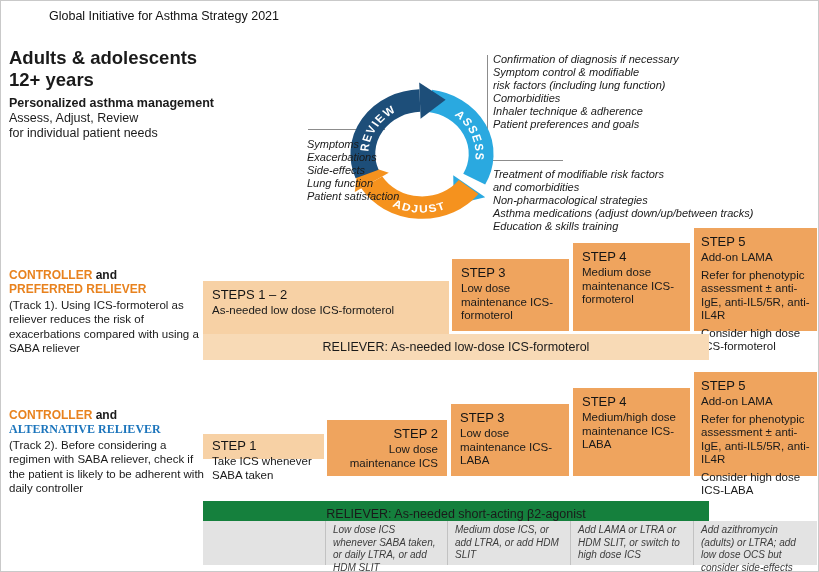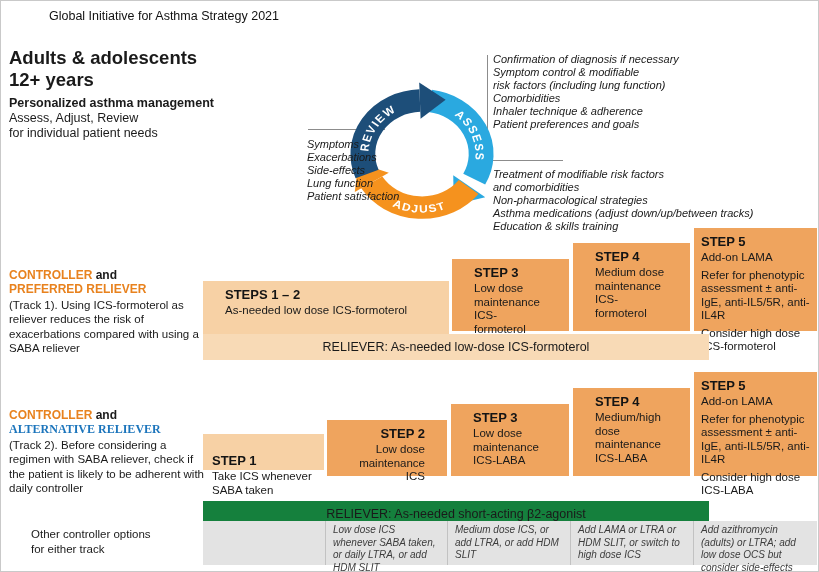--- a/index.html
+++ b/index.html
@@ -17,30 +17,30 @@
   .n-assess { left:492px; top:52px; }
   .n-adjust { left:492px; top:167px; }
   .conn { background:#8c8c8c; }
   .cycle-svg { left:337px; top:77px; }
   .track-label { left:8px; width:196px; font-size:12px; color:#1a1a1a; line-height:1.2; }
   .t1 { top:267px; } .t2 { top:407px; }
   .lbl-orange { color:#e8821e; font-weight:bold; }
   .lbl-blue { color:#1c75bc; font-weight:bold;font-family:Liberation Serif, serif; }
   .lbl-and { color:#1a1a1a; font-weight:bold; }
   .track-desc { font-size:11.5px; line-height:1.25; margin-top:1px; }
-  .stepbox { position:absolute; padding:5px 22px; color:#1a1a1a; }
+  .stepbox { position:absolute; padding:5px 9px; color:#1a1a1a; }
   .light { background:#f7d1a5; }
   .dark { background:#efa45e; }
-  .stepbox h3 { font-size:13px; font-weight:bold; margin:1px 0 2px 0; color:#141414; }
+  .stepbox h3 { font-size:13px; font-weight:normal; margin:1px 0 2px 0; color:#141414; }
   .stepbox .para { font-size:11.5px; line-height:1.18; margin:0 0 4px 0; }
   .s12 { left:202px; top:280px; width:246px; height:68px; }
   .s3a { left:451px; top:258px; width:117px; height:72px; }
   .s4a { left:572px; top:242px; width:117px; height:88px; }
   .s5a { left:693px; top:227px; width:123px; height:103px; padding:5px 7px; }
-  .s1b { left:202px; top:433px; width:121px; height:25px; padding:18px 9px; }
+  .s1b { left:202px; top:433px; width:121px; height:25px; padding:3px 9px; }
   .s2b { left:326px; top:419px; width:120px; height:56px;text-align:right; }
   .s3b { left:450px; top:403px; width:118px; height:72px; }
   .s4b { left:572px; top:387px; width:117px; height:88px; }
   .s5b { left:693px; top:371px; width:123px; height:104px; padding:5px 7px; }
   .reliever { position:absolute; left:202px; width:506px; height:26px;
               display:flex; align-items:center; justify-content:center;
               font-size:12.5px; color:#1a1a1a; }
   .r1 { top:333px; background:#f8dab6; }
   .r2 { top:500px; background:#15803d; }
   .other-label { left:30px; top:526px; font-size:11.5px; color:#1a1a1a; line-height:1.3; }
@@ -153,22 +153,20 @@
     <div class="para">Medium/high dose maintenance ICS-LABA</div>
   </div>
   <div class="stepbox dark s5b">
     <h3>STEP 5</h3>
     <div class="para">Add-on LAMA</div>
     <div class="para">Refer for phenotypic assessment ± anti-IgE, anti-IL5/5R, anti-IL4R</div>
     <div class="para">Consider high dose ICS-LABA</div>
   </div>
   <div class="reliever r2">RELIEVER: As-needed short-acting β2-agonist</div>
 
-  <div class="abs other-label pre">Other controller options
-for either track</div>
   <div class="abs grey-bar">
     <div class="grey-cell gc1"></div>
     <div class="grey-cell gc2">Low dose ICS whenever SABA taken, or daily LTRA, or add HDM SLIT</div>
     <div class="grey-cell gc3">Medium dose ICS, or add LTRA, or add HDM SLIT</div>
     <div class="grey-cell gc4">Add LAMA or LTRA or HDM SLIT, or switch to high dose ICS</div>
     <div class="grey-cell gc5">Add azithromycin (adults) or LTRA;  add low dose OCS but consider side-effects</div>
   </div>
 
 </div>
 

